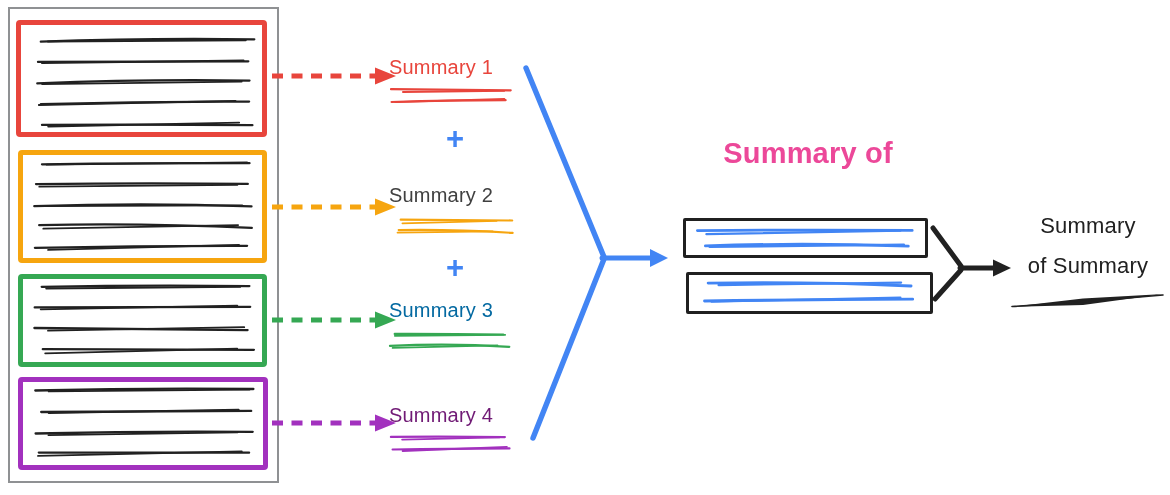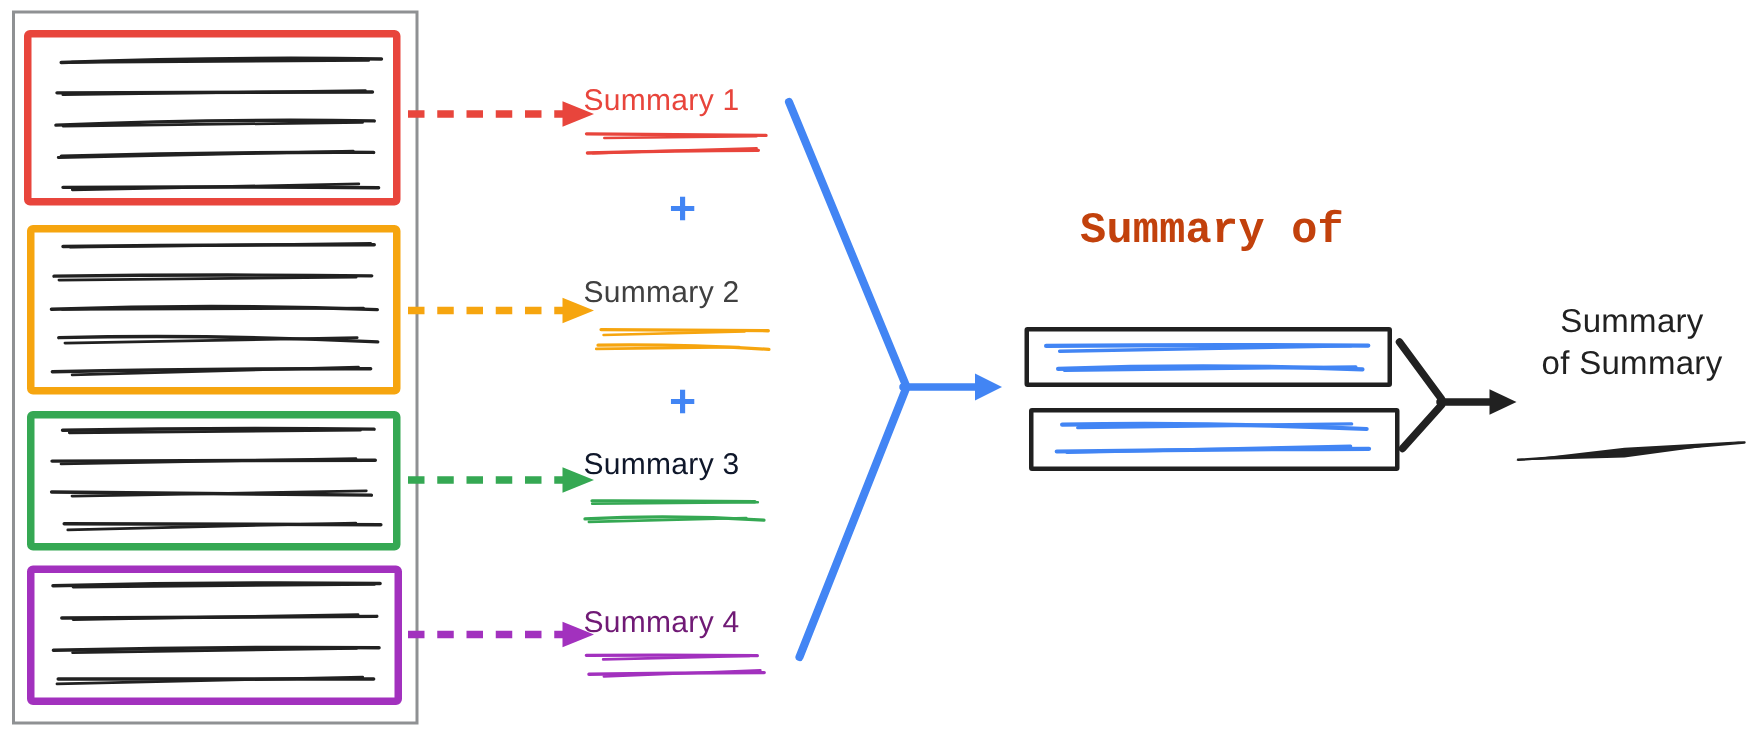--- a/index.html
+++ b/index.html
@@ -36,44 +36,44 @@
   .sos-box{
     position:absolute;border:3px solid #202020;border-radius:2px;background:#ffffff;
   }
   .sos-box.k1{left:683px;top:218px;width:239px;height:34px;}
   .sos-box.k2{left:686px;top:272px;width:241px;height:36px;}
   
   .final-text{
     left:1006px;top:200px;width:164px;text-align:center;
     font-size:22px;line-height:28px;color:#212121;letter-spacing:0.2px;
   }
-  .final-line{white-space:nowrap;}
+  .final-line{white-space:nowrap;margin-top:12px;}
   svg.gfx{left:0;top:0;width:1170px;height:495px;pointer-events:none;}
 </style>
 </head>
 <body>
 
 <div class="canvas">
 
   <div class="abs documents-panel">
     <div class="doc-box b1" style="border-color: rgb(232, 69, 60);"></div>
     <div class="doc-box b2" style="border-color: rgb(246, 165, 15);"></div>
     <div class="doc-box b3" style="border-color: rgb(53, 168, 83);"></div>
     <div class="doc-box b4" style="border-color: rgb(162, 49, 190);"></div>
   </div>
 
   <div class="abs sum-label" style="left: 389px; top: 56px; color: rgb(232, 69, 60);">Summary 1</div>
   <div class="abs sum-label" style="left: 389px; top: 184px; color: #404040;">Summary 2</div>
-  <div class="abs sum-label" style="left: 389px; top: 299px; color: #0f172a;">Summary 3</div>
+  <div class="abs sum-label" style="left: 389px; top: 299px; color: #0369a1;">Summary 3</div>
   <div class="abs sum-label" style="left: 389px; top: 404px; color: #701a75;">Summary 4</div>
 
   <div class="abs plus" style="left: 437px; top: 122px; color: rgb(66, 133, 244);">+</div>
   <div class="abs plus" style="left: 437px; top: 251px; color: rgb(66, 133, 244);">+</div>
 
-  <div class="abs sos-title" style="color: #c2410c; font-family: Liberation Mono, monospace;">
+  <div class="abs sos-title" style="color: #ec4899;">
     <div>Summary of</div>
   </div>
   <div class="sos-box k1"></div>
   <div class="sos-box k2"></div>
 
   <div class="abs final-text">
     <div class="final-line">Summary</div>
     <div class="final-line">of Summary</div>
   </div>
 

